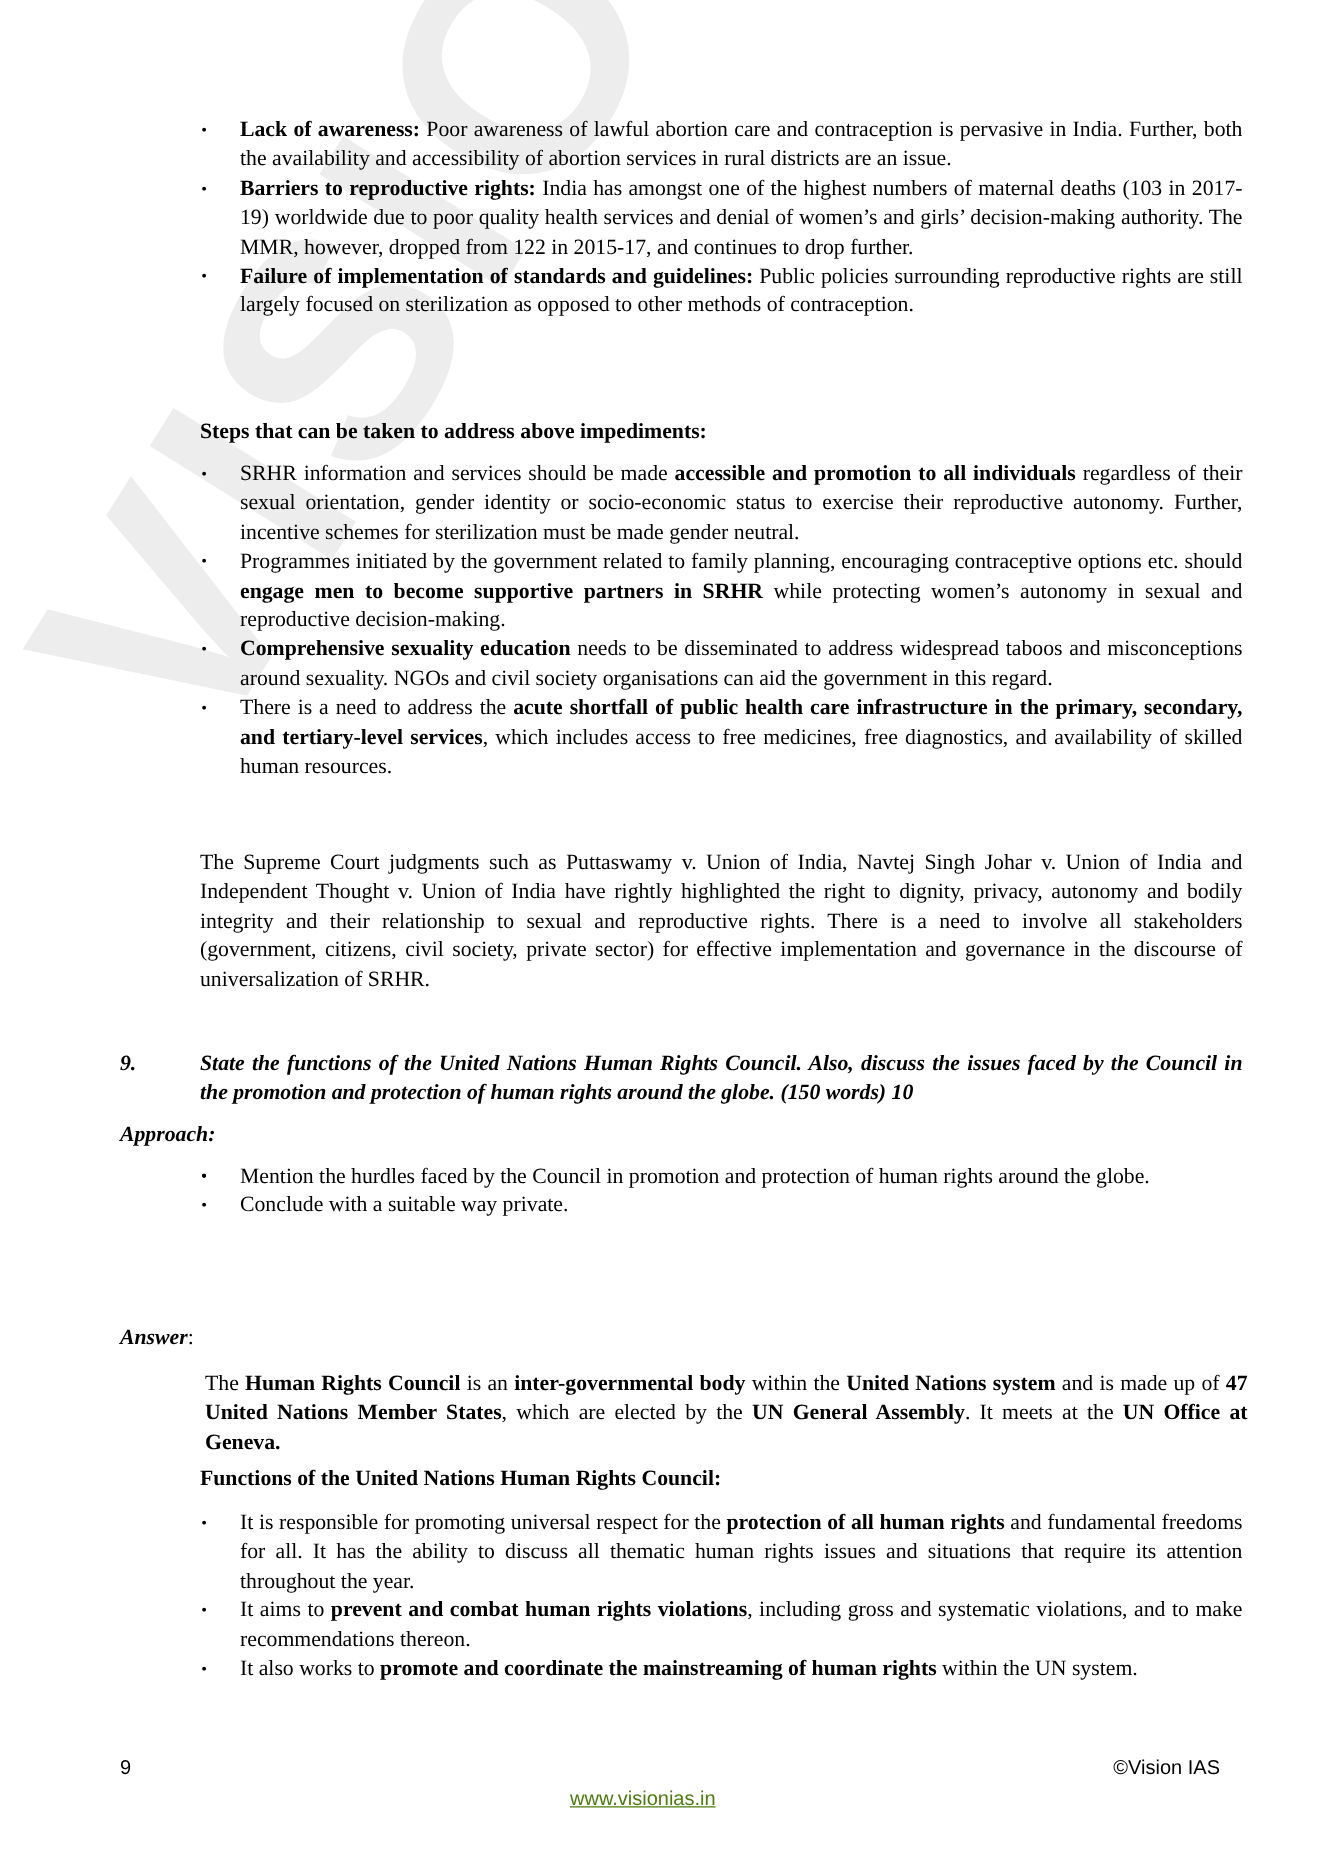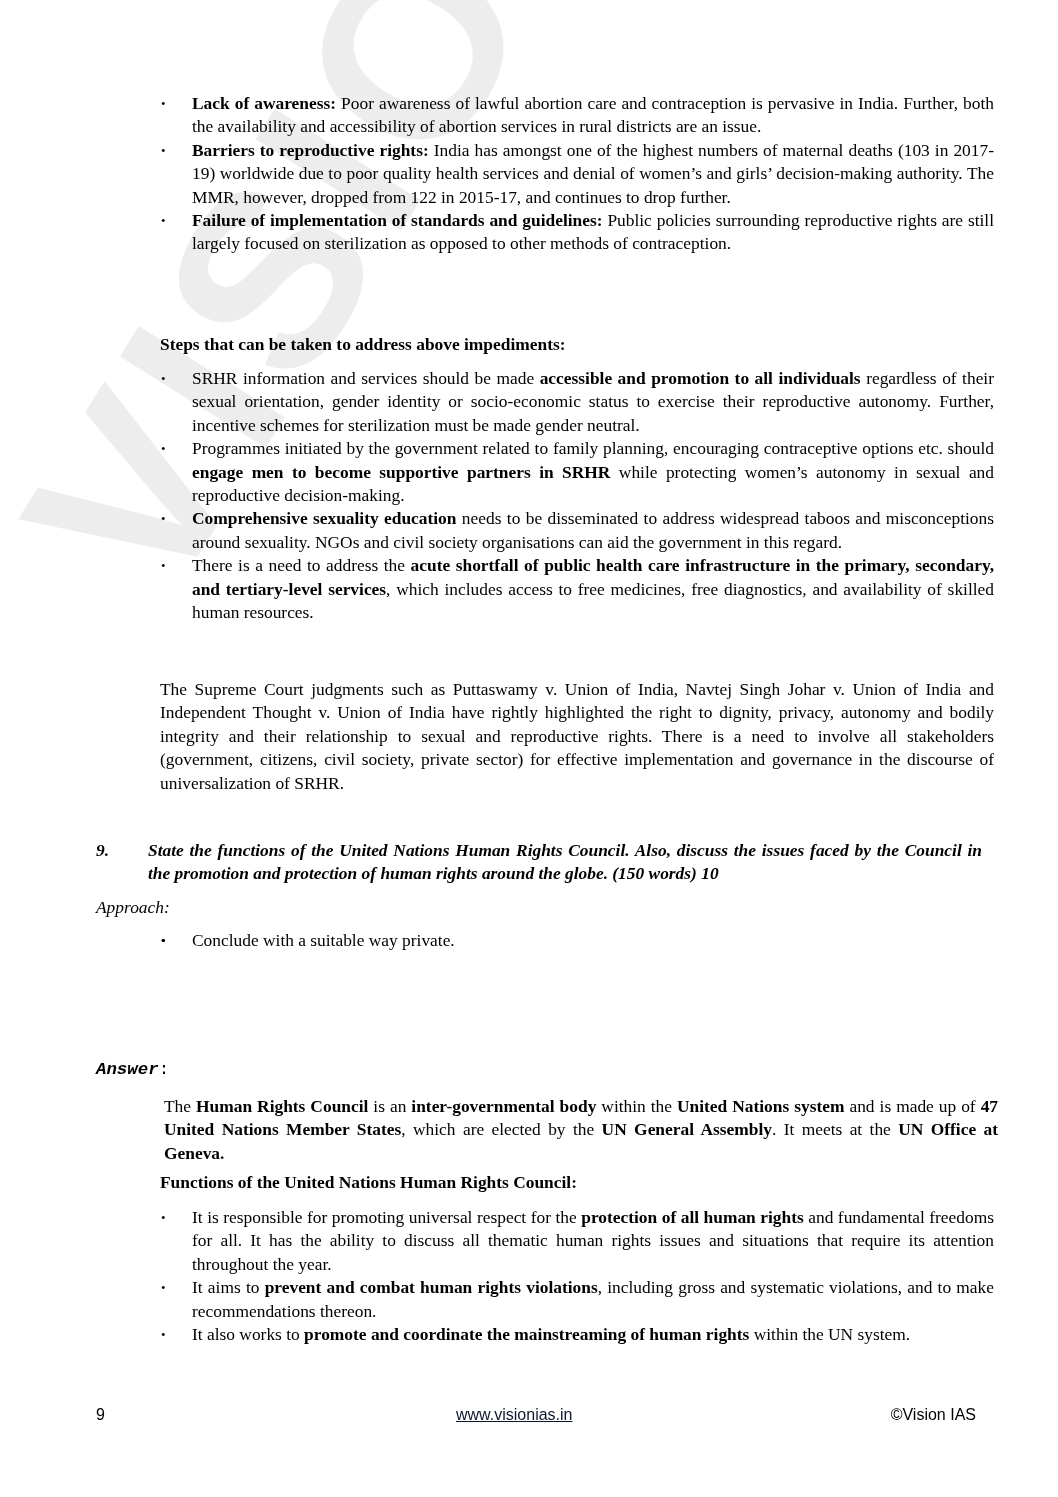--- a/index.html
+++ b/index.html
@@ -25,21 +25,21 @@
   .block { position: absolute; }
   .heading { font-weight: bold; }
   .q {
     font-style: italic; font-weight: bold; text-align: justify;
   }
   .footer {
     position: absolute; top: 1403px; left: 96px; width: 880px; height: 24px;
     font-family: "Liberation Sans", sans-serif; font-size: 16px;
   }
   .footer .num { position: absolute; left: 0; }
-  .footer .link { position: absolute; left: 360px; color: #0f172a; text-decoration: underline; }
+  .footer .link { position: absolute; left: 360px; color: #4d7c0f; text-decoration: underline; margin-top: 25px; }
   .footer .copy { position: absolute; right: 0; }
 </style>
 </head>
 <body>
 
 <div class="watermark">VISION IAS</div>
 
 <div class="page">
 
   <ul class="bullets block" style="left:192px; top:92px; width:802px;">
@@ -74,31 +74,31 @@
     </li>
     <li>
       <span class="dot">•</span>
       <span>There is a need to address the </span><b>acute shortfall of public health care infrastructure in the primary, secondary, and tertiary-level services</b><span>, which includes access to free medicines, free diagnostics, and availability of skilled human resources.</span>
     </li>
   </ul>
 
   <p class="block" style="left:160px; top:678px; width:834px; margin:0; text-align:justify;">The Supreme Court judgments such as Puttaswamy v. Union of India, Navtej Singh Johar v. Union of India and Independent Thought v. Union of India have rightly highlighted the right to dignity, privacy, autonomy and bodily integrity and their relationship to sexual and reproductive rights. There is a need to involve all stakeholders (government, citizens, civil society, private sector) for effective implementation and governance in the discourse of universalization of SRHR.</p>
 
   <div class="block q" style="left:96px; top:839px;">9.</div>
-  <div class="block q" style="left:148px; top:839px; width:834px;">State the functions of the United Nations Human Rights Council. Also, discuss the issues faced by the Council in the promotion and protection of human rights around the globe.  (150 words) 10</div>
+  <div class="block q" style="left:160px; top:839px; width:834px;">State the functions of the United Nations Human Rights Council. Also, discuss the issues faced by the Council in the promotion and protection of human rights around the globe.  (150 words) 10</div>
 
-  <div class="block q" style="left:96px; top:896px; font-weight:normal;">Approach:</div>
+  <div class="block q" style="left:96px; top:896px; font-weight:bold;">Approach:</div>
   <ul class="bullets block" style="left:192px; top:929px; width:802px;">
     <li><span class="dot">•</span></li>
     <li><span class="dot">•</span></li>
-    <li><span class="dot">•</span></li>
+    <li><span class="dot">•</span><span>Mention the hurdles faced by the Council in promotion and protection of human rights around the globe.</span></li>
     <li><span class="dot">•</span><span>Conclude with a suitable way private.</span></li>
   </ul>
 
-  <div class="block" style="left:96px; top:1058px;font-family:Liberation Mono, monospace;">
+  <div class="block" style="left:96px; top:1058px;">
     <i><b>Answer</b></i><span>:</span>
   </div>
 
   <p class="block" style="left:160px; top:1091px; width:834px; margin:4px; text-align:justify;">
     <span>The </span><b>Human Rights Council</b><span> is an </span><b>inter-governmental body</b><span> within the </span><b>United Nations system</b><span> and is made up of </span><b>47 United Nations Member States</b><span>, which are elected by the </span><b>UN General Assembly</b><span>. It meets at the </span><b>UN Office at Geneva.</b>
   </p>
 
   <div class="block heading" style="left:160px; top:1171px;">Functions of the United Nations Human Rights Council:</div>
 
   <ul class="bullets block" style="left:192px; top:1206px; width:802px;">

